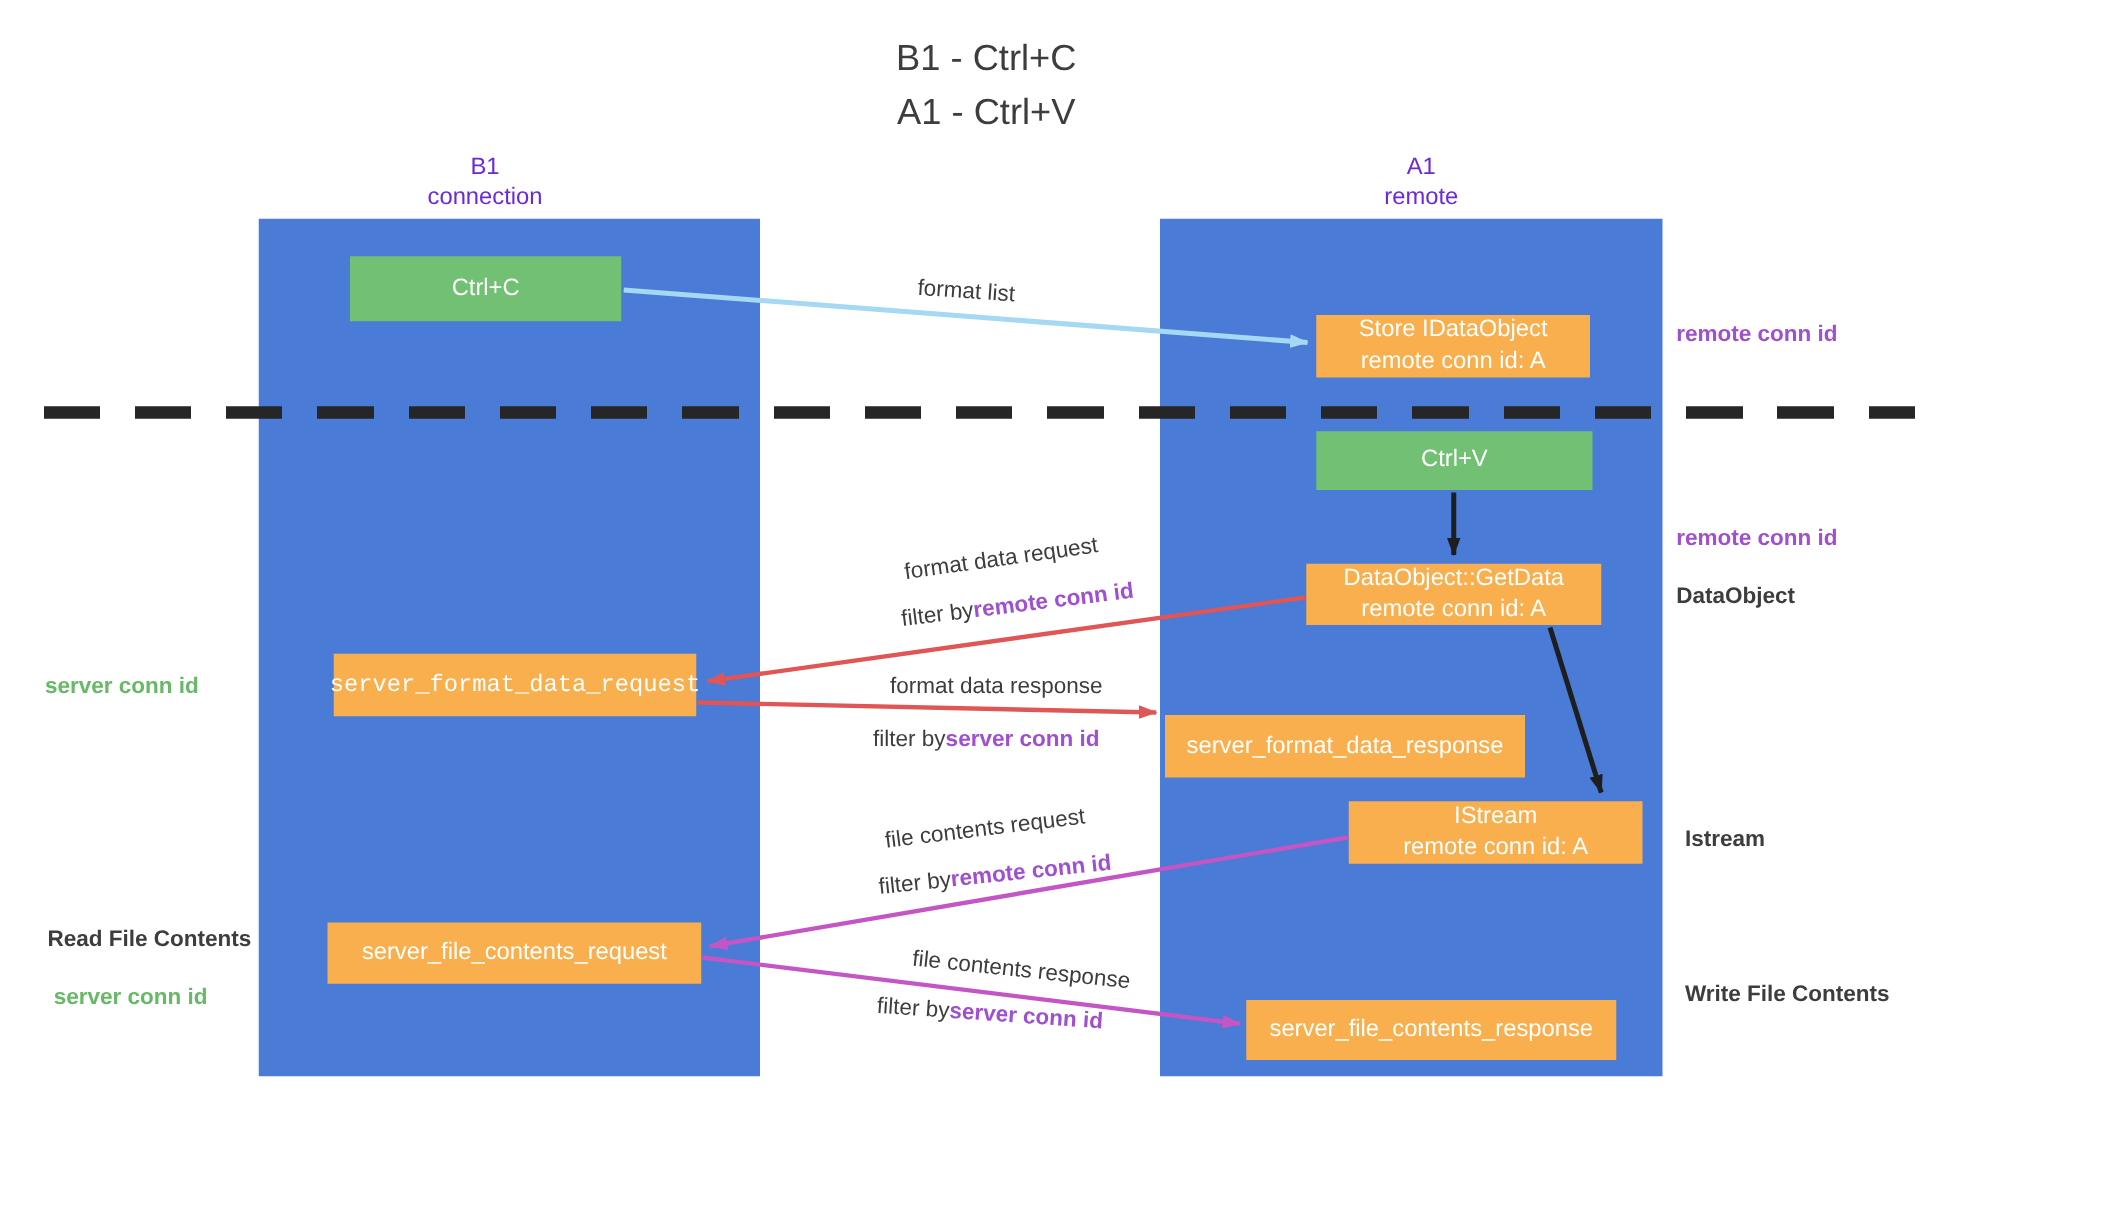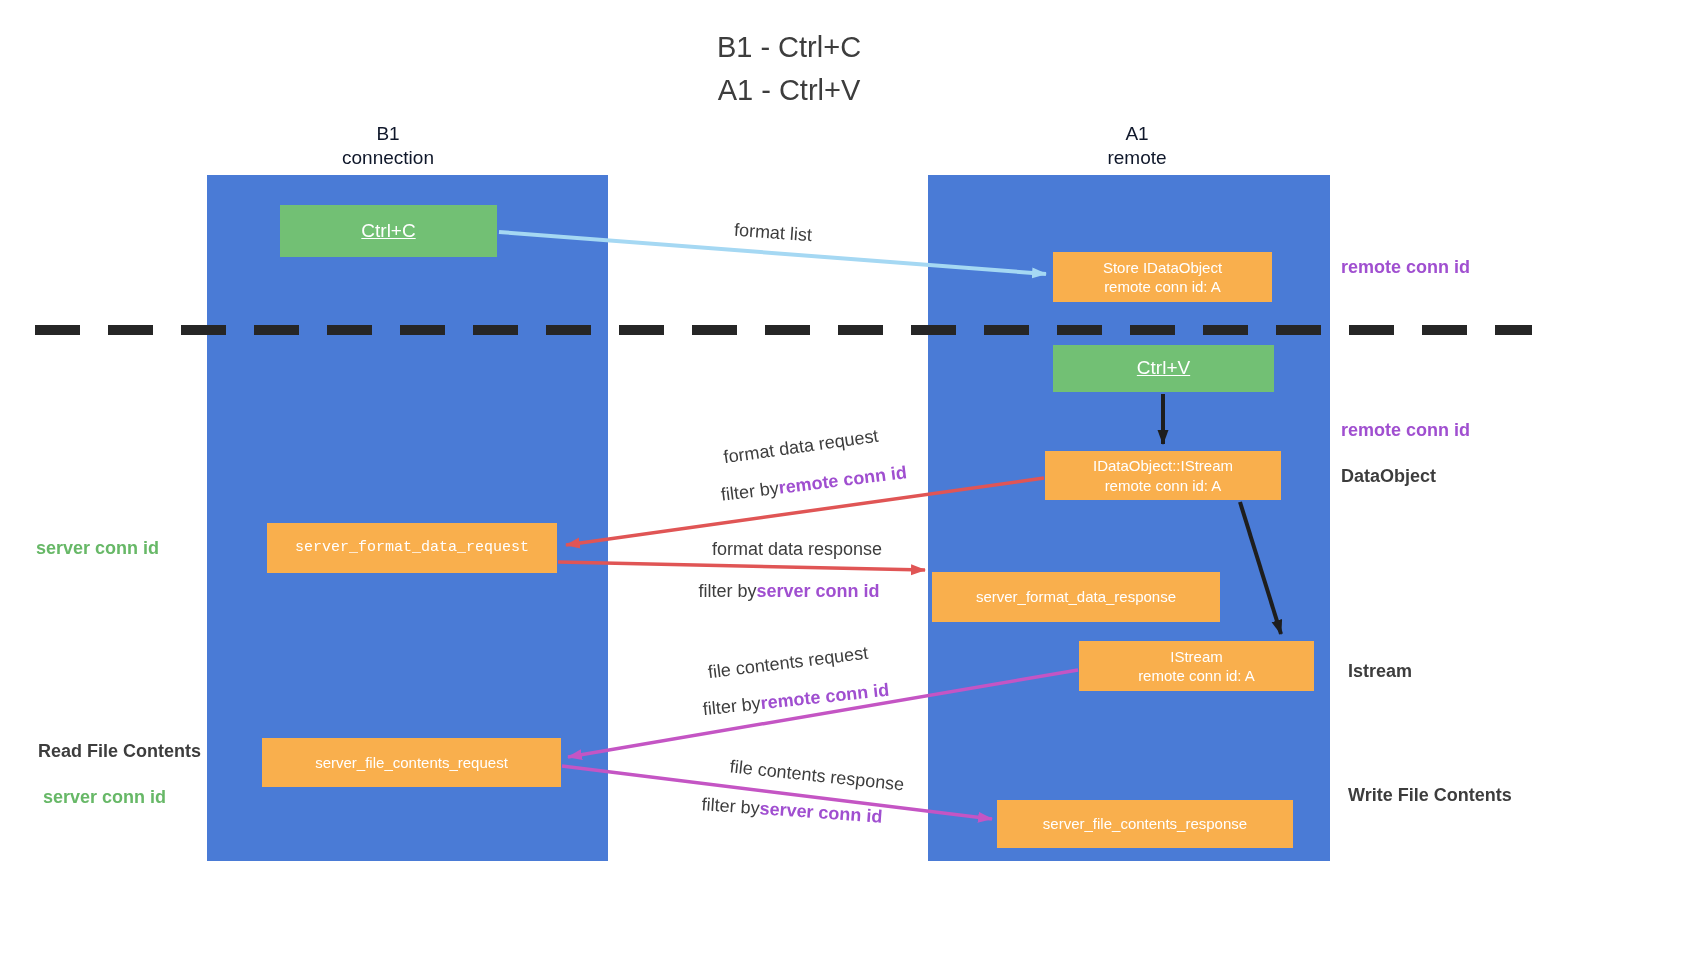--- a/index.html
+++ b/index.html
@@ -2,32 +2,32 @@
 <html><head>
 <meta charset="utf-8">
 <style>
   html,body{margin:0;padding:0;background:#ffffff;}
   body{font-family:"Liberation Sans","DejaVu Sans",sans-serif;color:#3d3d3d;}
   #canvas{position:relative;width:1691px;height:972px;background:#ffffff;overflow:hidden;}
 
   .title{position:absolute;left:589px;top:26px;width:400px;text-align:center;
          font-size:29px;line-height:43px;color:#3d3d3d;}
 
-  .lane-header{position:absolute;width:220px;text-align:center;font-size:19px;line-height:24px;color:#0f172a;}
+  .lane-header{position:absolute;width:220px;text-align:center;font-size:19px;line-height:24px;color:#6d28d9;}
   .lane-header.left{left:278px;top:122px;}
   .lane-header.right{left:1027px;top:122px;}
 
   .lane{position:absolute;top:175px;height:686px;background:#4a7bd6;}
   .lane.left{left:207px;width:401px;}
   .lane.right{left:928px;width:402px;}
 
   .node{position:absolute;display:flex;flex-direction:column;align-items:center;justify-content:center;
         color:#ffffff;text-align:center;line-height:1.3;}
-  .node.green{background:#72c074;font-size:19px;text-decoration:underline;}
-  .node.orange{background:#f9af4d;font-size:15px;}
+  .node.green{background:#72c074;font-size:19px;}
+  .node.orange{background:#f9af4d;font-size:19px;}
 
   .dashline{position:absolute;left:35px;top:325px;width:1497px;height:10px;
             background:repeating-linear-gradient(90deg,#262626 0 45px,transparent 45px 73px);}
 
   .edge-label{position:absolute;white-space:nowrap;font-size:18px;color:#3d3d3d;
               transform-origin:center center;}
   .edge-label .conn{font-weight:bold;}
   .conn.purple{color:#a04fd0;}
 
   .ann{position:absolute;white-space:nowrap;font-size:18px;}
@@ -92,21 +92,21 @@
   <div class="node orange" style="left:1053px;top:252px;width:219px;height:50px;">
     <span>Store IDataObject</span>
     <span>remote conn id: A</span>
   </div>
 
   <div class="node green" style="left:1053px;top:345px;width:221px;height:47px;">
     <span>Ctrl+V</span>
   </div>
 
   <div class="node orange" style="left:1045px;top:451px;width:236px;height:49px;">
-    <span>IDataObject::IStream</span>
+    <span>DataObject::GetData</span>
     <span>remote conn id: A</span>
   </div>
 
   <div class="node orange" style="left:267px;top:523px;width:290px;height:50px;font-family:Liberation Mono, monospace;">
     <span>server_format_data_request</span>
   </div>
 
   <div class="node orange" style="left:932px;top:572px;width:288px;height:50px;">
     <span>server_format_data_response</span>
   </div>

